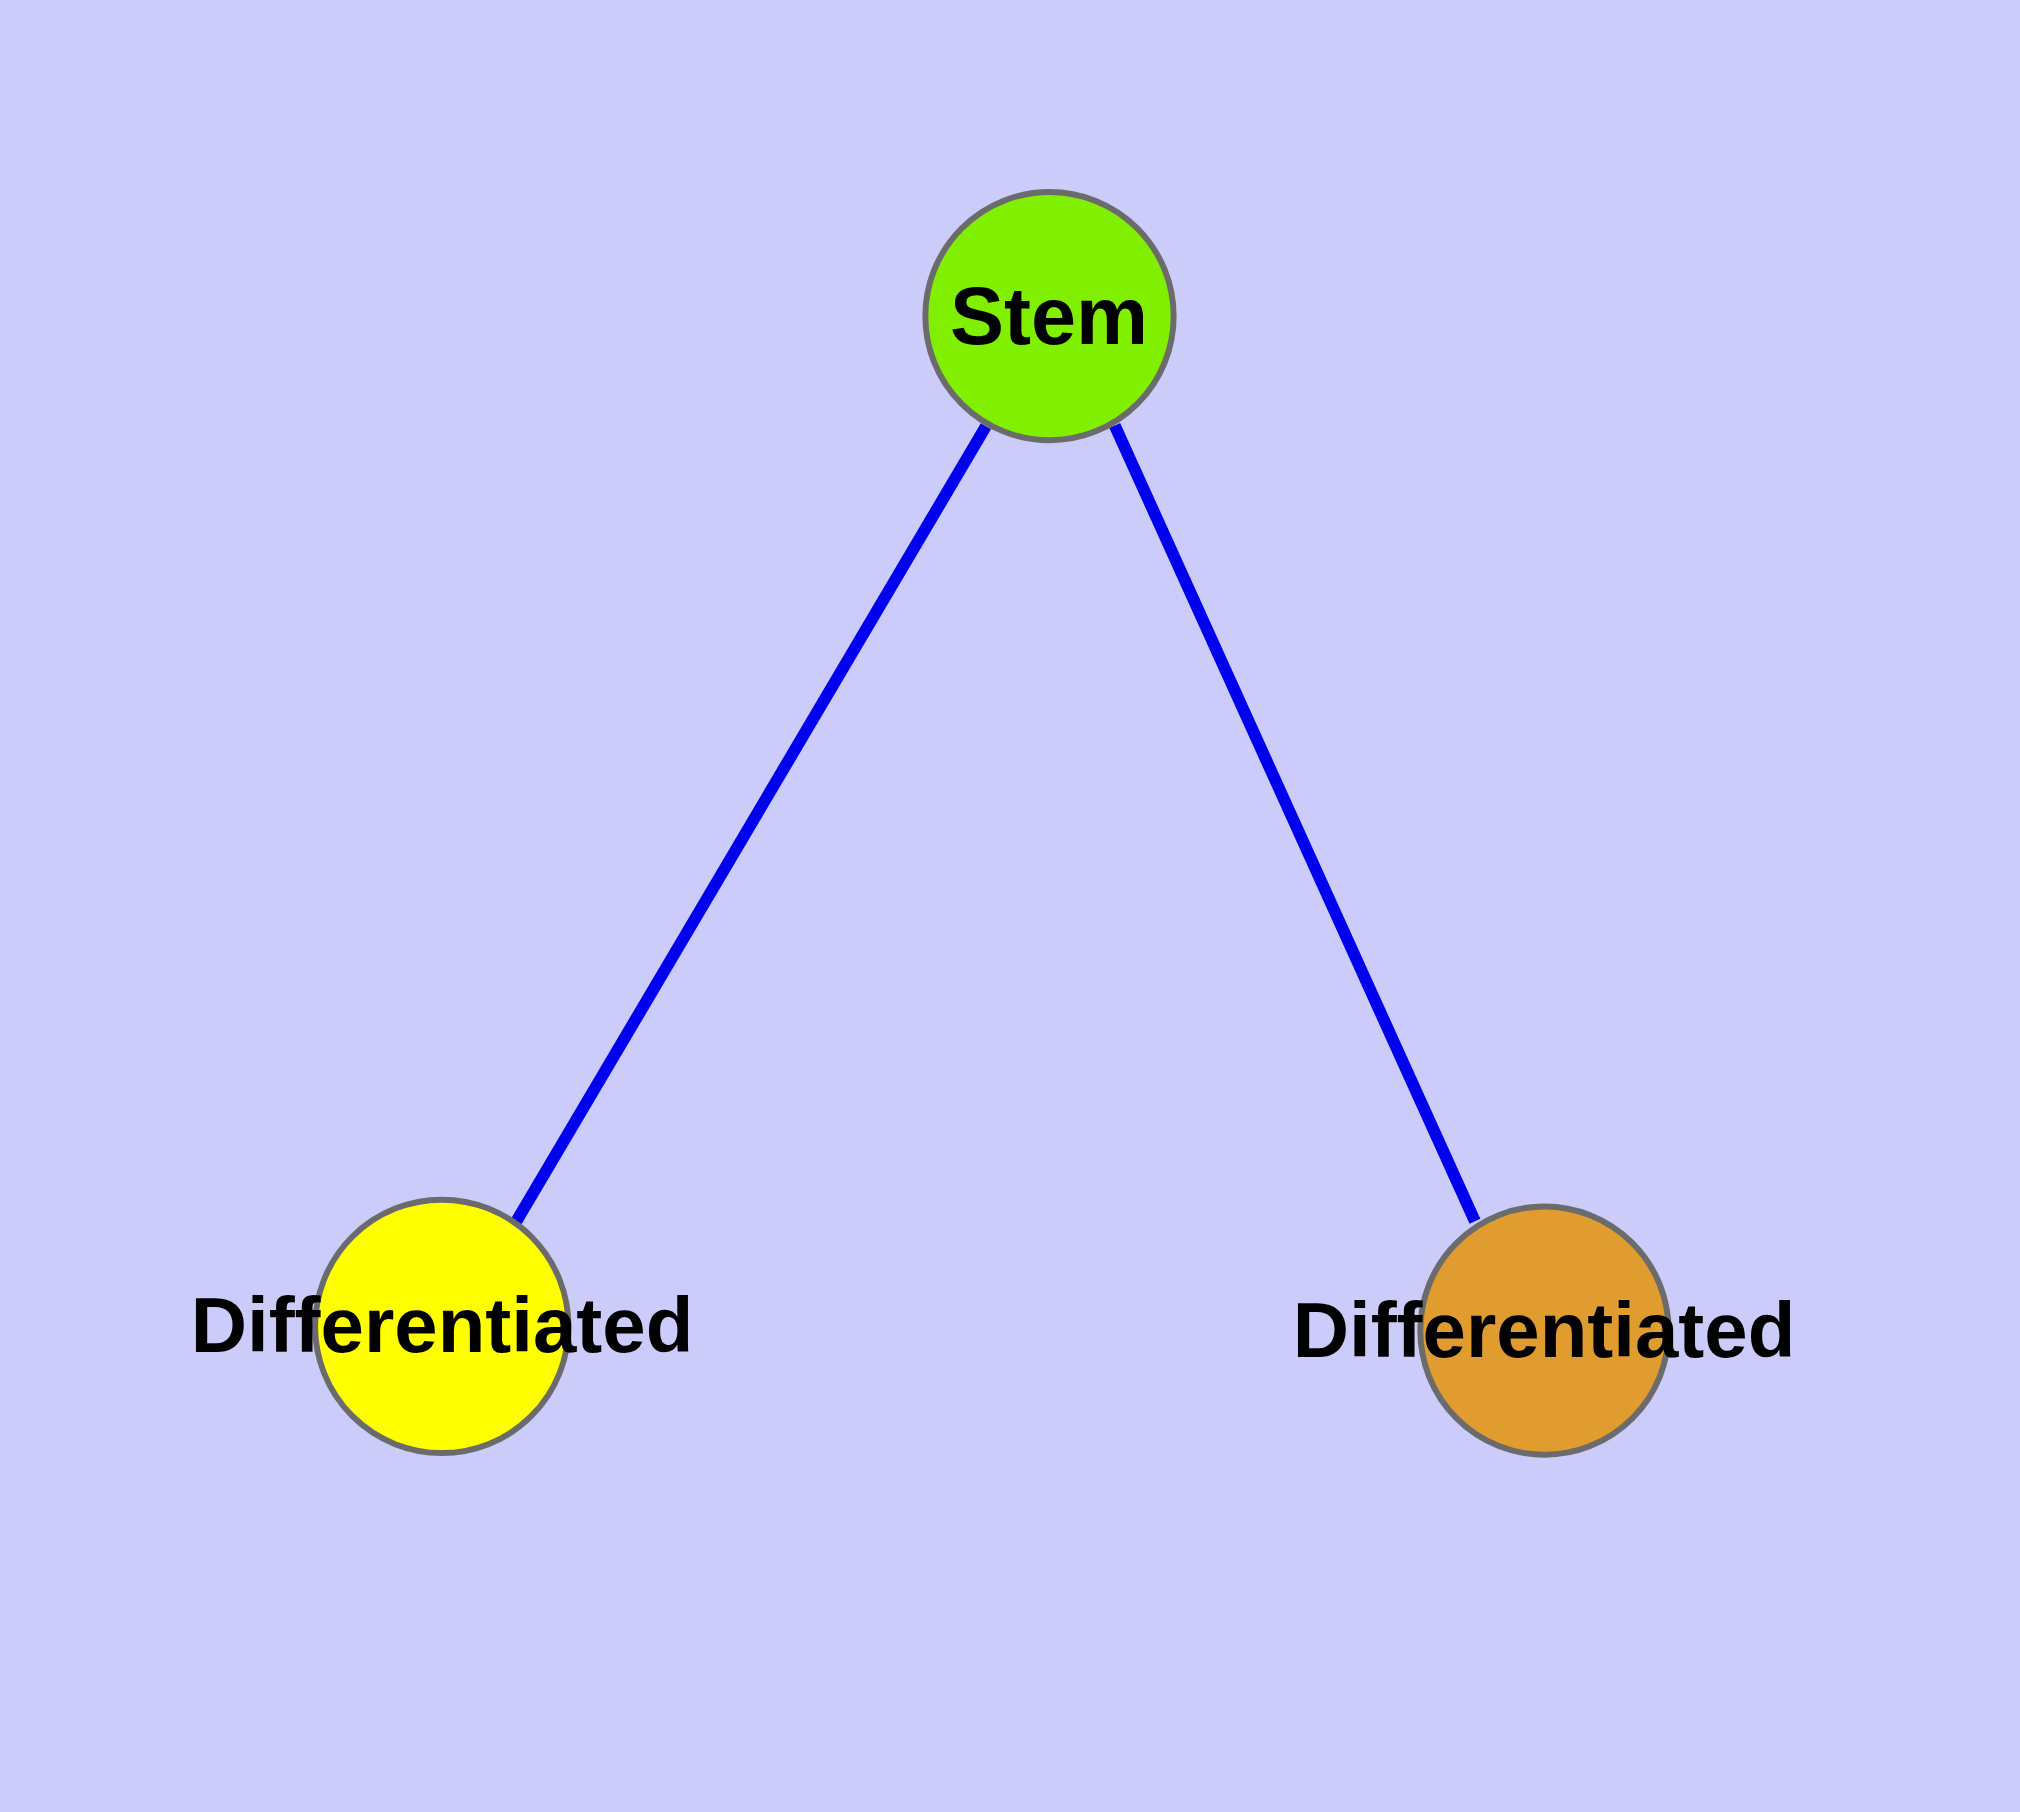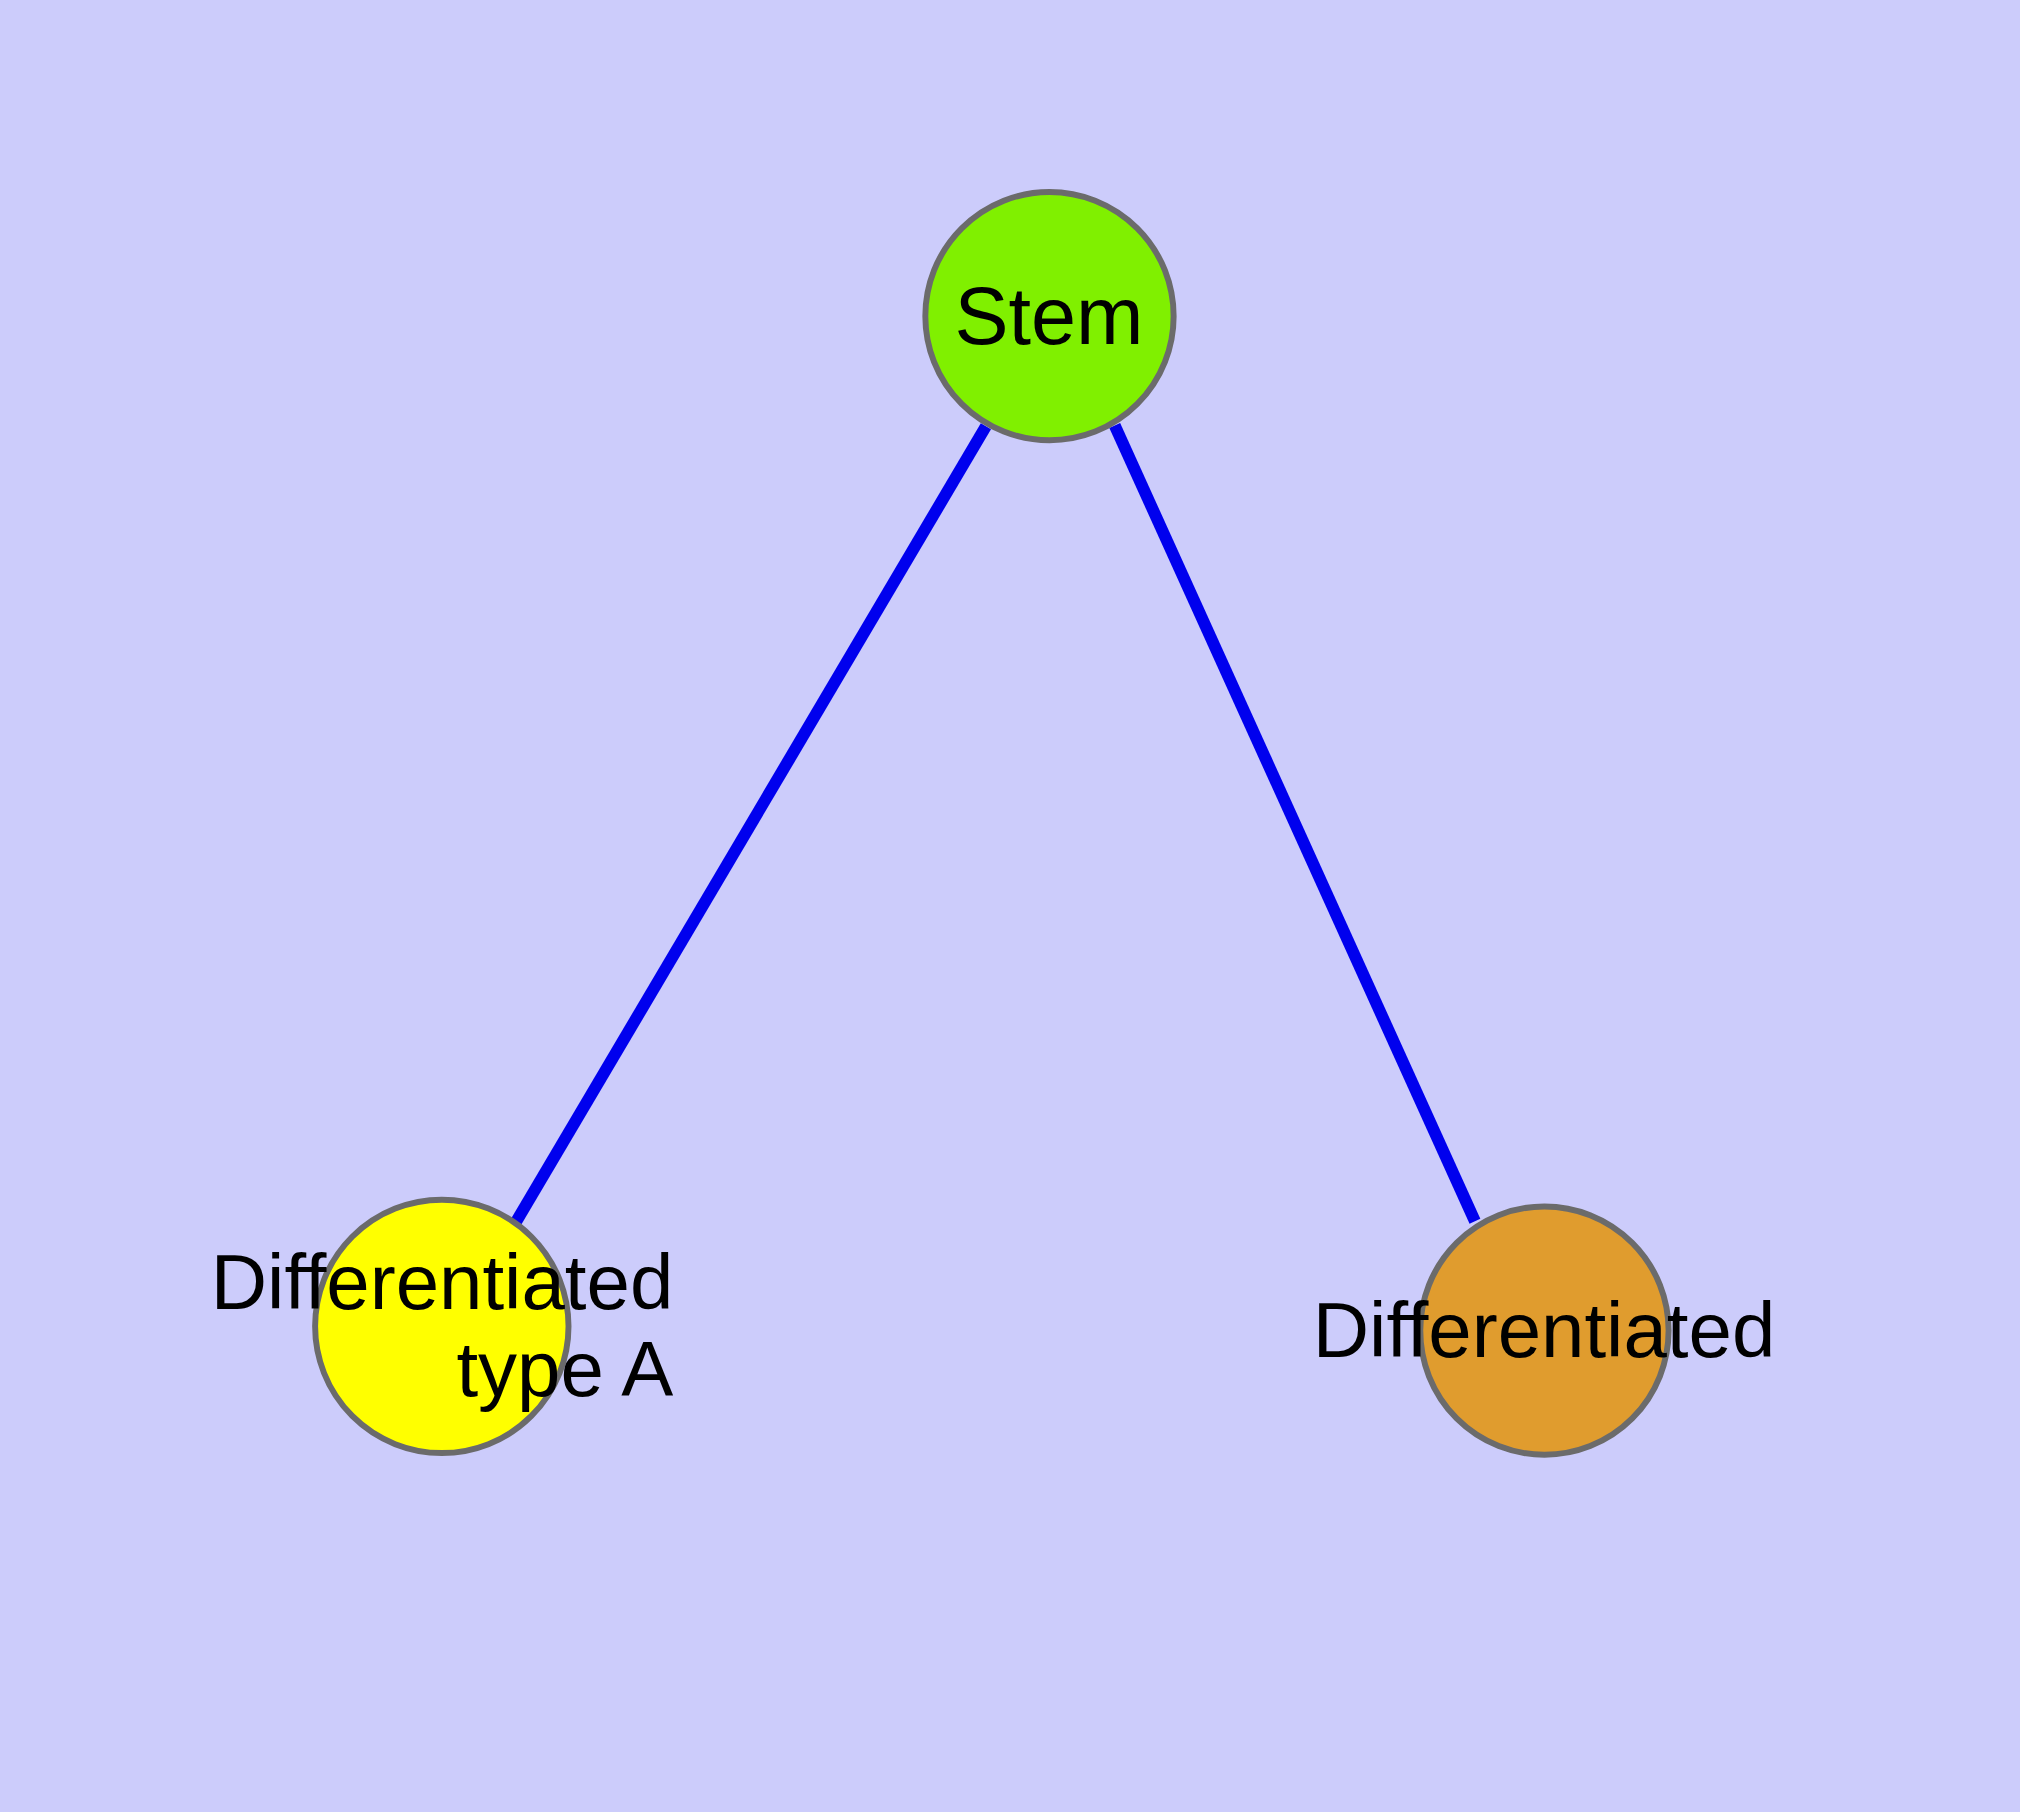--- a/index.html
+++ b/index.html
@@ -20,22 +20,22 @@
     top: 0;
     left: 0;
     width: 2021px;
     height: 1812px;
     display: block;
   }
   .node-label {
     position: absolute;
     color: #000000;
     font-family: "Liberation Sans", sans-serif;
-    font-weight: normal;
-    text-align: right;
+    font-weight: bold;
+    text-align: left;
     white-space: pre;
     line-height: 1.12;
     pointer-events: none;
     transform: translate(-50%, -50%);
   }
   .node-label.big {
     font-size: 81px;
   }
   .node-label.multi {
     font-size: 78px;
@@ -54,18 +54,18 @@
       </g>
     <g id="node-layer">
         <circle cx="1238" cy="373" r="146.5" fill="#80f000" stroke="#6b6b6b" stroke-width="7"></circle>
         <circle cx="521" cy="1565" r="149.5" fill="#ffff00" stroke="#6b6b6b" stroke-width="7"></circle>
         <circle cx="1822" cy="1570" r="146.5" fill="#e09c2e" stroke="#6b6b6b" stroke-width="7"></circle>
       </g>
   </svg>
 
   <div id="label-layer">
       <div class="node-label big" style="left: 1049px; top: 316px; font-size: 81px; color: rgb(0, 0, 0);"><div>Stem</div></div>
-      <div class="node-label multi" style="left: 442px; top: 1326px; font-size: 78px; color: rgb(0, 0, 0);"><div>Differentiated</div><div>type A</div></div>
+      <div class="node-label multi" style="left: 442px; top: 1326px; font-size: 78px; color: rgb(0, 0, 0);"><div>Differentiated</div></div>
       <div class="node-label multi" style="left: 1544px; top: 1331px; font-size: 78px; color: rgb(0, 0, 0);"><div>Differentiated</div></div>
     </div>
 
 </div>
 
 
 </body></html>

